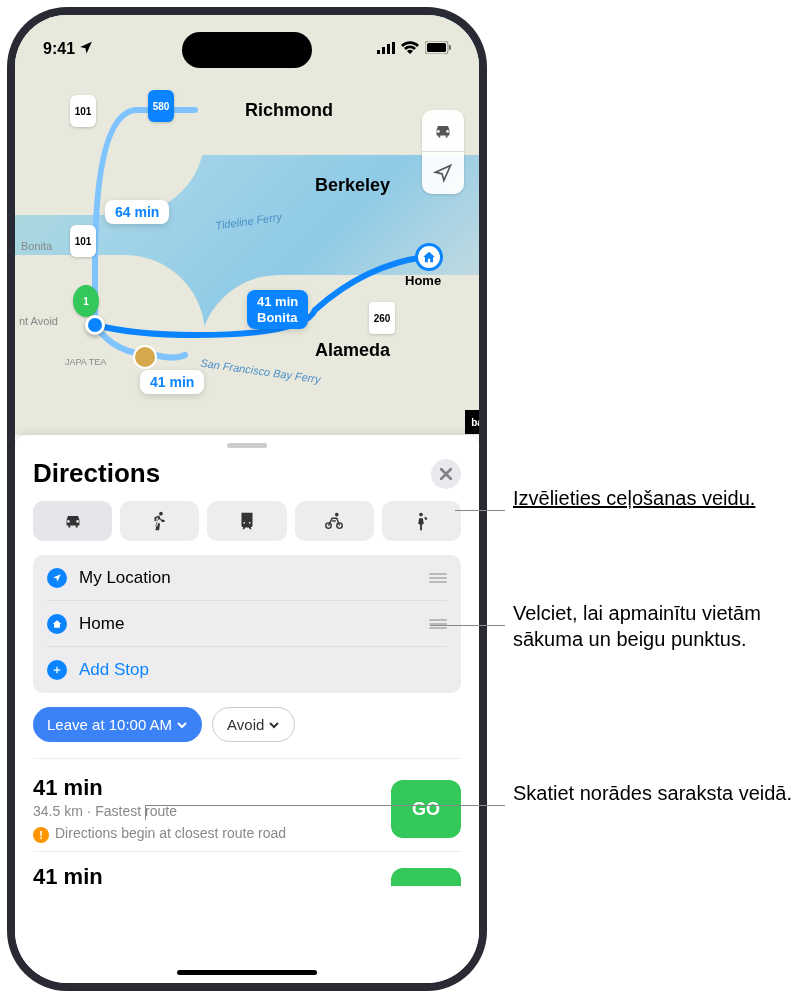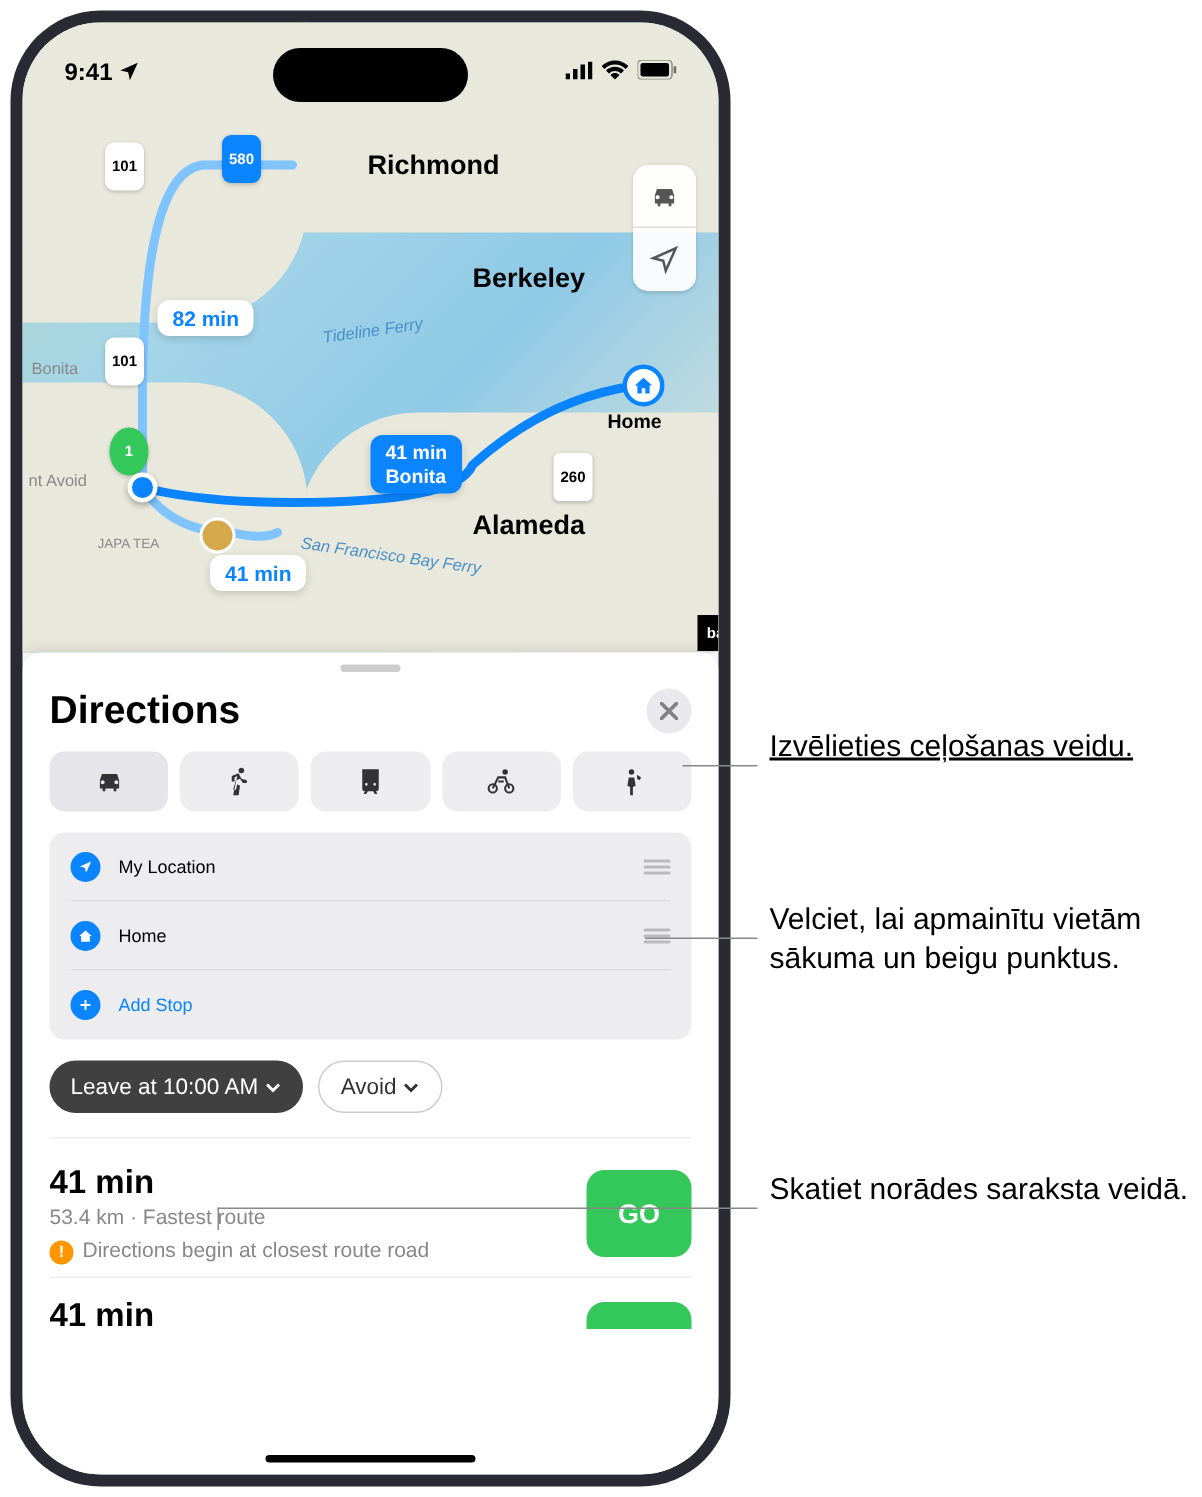--- a/index.html
+++ b/index.html
@@ -59,28 +59,28 @@
     .transport-btn.active { background: #e5e5ea; }
     .transport-btn svg { width: 22px; height: 22px; fill: #333; }
     
     .waypoints { background: #ededf0; border-radius: 10px; padding: 0 14px; margin-bottom: 14px; }
     .waypoint-row { display: flex; align-items: center; height: 46px; gap: 12px; border-bottom: 1px solid #ddd; }
     .waypoint-row:last-child { border-bottom: none; }
     .waypoint-icon { width: 20px; height: 20px; border-radius: 50%; display: flex; align-items: center; justify-content: center; flex-shrink: 0; }
     .waypoint-icon.location { background: #0a84ff; }
     .waypoint-icon.home { background: #0a84ff; }
     .waypoint-icon.add { background: #0a84ff; }
-    .waypoint-label { flex: 1; font-size: 12px; }
+    .waypoint-label { flex: 1; font-size: 17px; }
     .waypoint-label.add { color: #0a84ff; }
     .drag-handle { width: 18px; opacity: .5; }
     .drag-handle span { display: block; height: 2px; background: #888; margin: 2px 0; border-radius: 1px; }
     
     .options-row { display: flex; gap: 10px; margin-bottom: 16px; }
     .pill-btn { padding: 8px 14px; border-radius: 18px; font-size: 15px; display: flex; align-items: center; gap: 4px; }
-    .pill-btn.primary { background: #404040; color: #fff; }
+    .pill-btn.primary { background: #3b82f6; color: #fff; }
     .pill-btn.secondary { background: transparent; border: 1px solid #ccc; color: #333; }
     
     .route-card { background: #fff; border-top: 1px solid #eee; padding: 16px 0 8px; display: flex; justify-content: space-between; align-items: center; }
     .route-info .route-time { font-size: 22px; font-weight: 700; }
     .route-info .route-sub { font-size: 14px; color: #888; margin-top: 2px; }
     .route-note { display: flex; align-items: flex-start; gap: 6px; margin-top: 6px; font-size: 14px; color: #888; max-width: 260px; }
     .note-icon { width: 16px; height: 16px; background: #ff9500; border-radius: 50%; color: #fff; display: flex; align-items: center; justify-content: center; font-size: 11px; font-weight: 700; flex-shrink: 0; margin-top: 2px; }
     .go-btn { width: 70px; height: 58px; background: #34c759; color: #fff; font-weight: 700; font-size: 18px; border-radius: 12px; display: flex; align-items: center; justify-content: center; }
     
     .route-card.second { padding: 12px 0; }
@@ -144,21 +144,21 @@
       <div class="small-map-text" style="top:300px;left:4px;">nt Avoid</div>
       <div class="small-map-text" style="top:342px;left:50px;font-size:9px;">JAPA
 TEA</div>
 
       <div class="shield" style="top:80px;left:55px;">101</div>
       <div class="shield" style="top:210px;left:55px;">101</div>
       <div class="shield blue" style="top:75px;left:133px;">580</div>
       <div class="shield green" style="top:270px;left:58px;">1</div>
       <div class="shield" style="top:287px;left:354px;border-radius:4px;">260</div>
 
-      <div class="route-badge" style="top:185px;left:90px;">82 min</div>
+      <div class="route-badge" style="top:185px;left:90px;">64 min</div>
       <div class="route-badge" style="top:355px;left:125px;">41 min</div>
       <div class="route-badge primary" style="top:275px;left:232px;">
         <span>41 min</span><br>
         <span>Bonita</span>
       </div>
 
       <div class="start-pin"></div>
       <div class="home-pin">
         <svg viewBox="0 0 24 24">
             <path d="M12 3l10 9h-3v9h-5v-6h-4v6H5v-9H2z"></path>
@@ -275,21 +275,21 @@
           <span>Avoid</span>
           <svg width="12" height="12" viewBox="0 0 12 12">
               <path d="M2 4l4 4 4-4" stroke="#333" stroke-width="2" fill="none"></path>
             </svg>
         </div>
       </div>
 
       <div class="route-card">
         <div class="route-info">
           <div class="route-time">41 min</div>
-          <div class="route-sub">53.4 km · Fastest route</div>
+          <div class="route-sub">34.5 km · Fastest route</div>
           <div class="route-note">
             <div class="note-icon">!</div>
             <span>Directions begin at closest route road</span>
           </div>
         </div>
         <div class="go-btn">GO</div>
       </div>
 
       <div class="route-card second">
         <div class="route-info">

